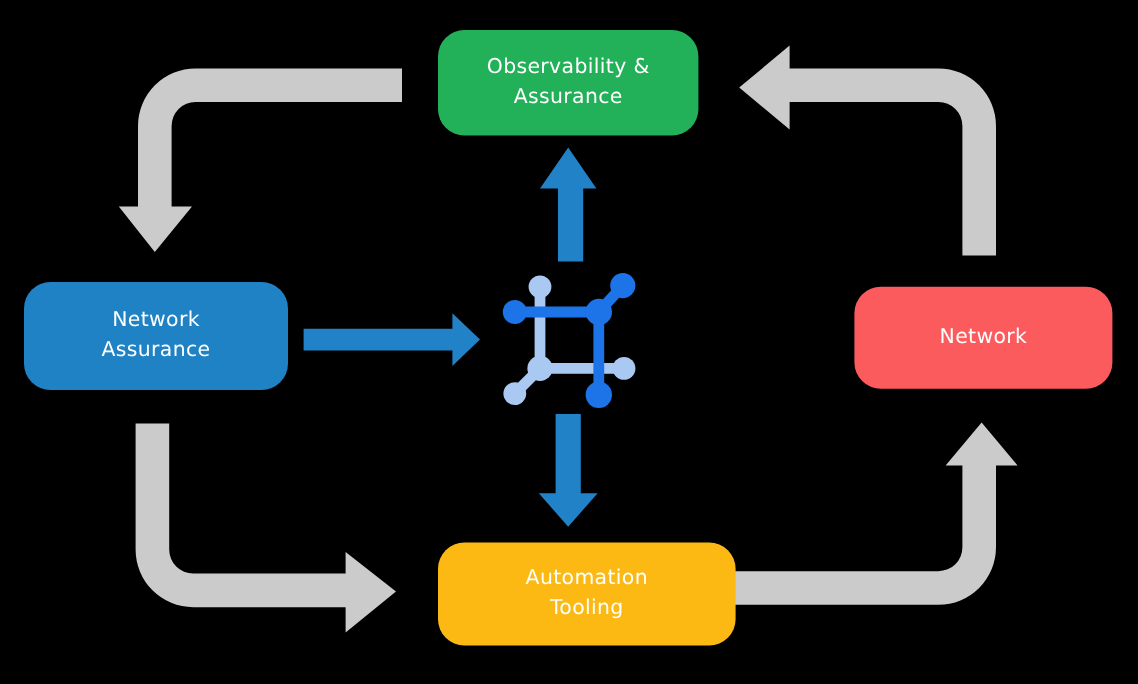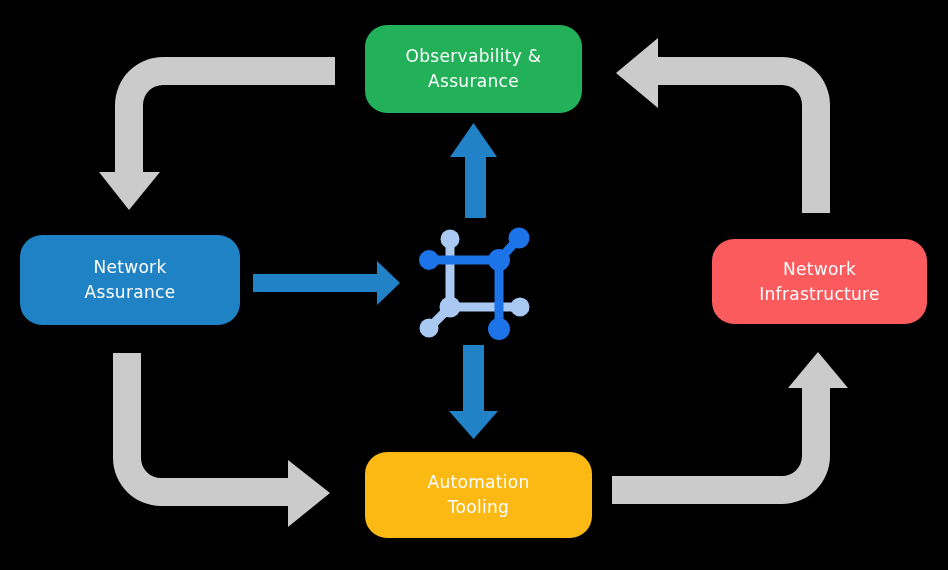--- a/index.html
+++ b/index.html
@@ -29,21 +29,21 @@
     text-align: center;
     color: var(--label-text, #fff);
     font-size: 17px;
     line-height: 1.45;
     letter-spacing: 0.3px;
   }
   .node span { display: block; }
   .node-observability { left: 365px; top: 25px;  width: 217px; height: 88px; background: var(--node-green); }
   .node-operations    { left: 20px;  top: 235px; width: 220px; height: 90px; background: var(--node-blue); }
   .node-infrastructure{ left: 712px; top: 239px; width: 215px; height: 85px; background: var(--node-red); }
-  .node-automation    { left: 365px; top: 452px; width: 227px; height: 86px; background: var(--node-yellow); text-align: right; }
+  .node-automation    { left: 365px; top: 452px; width: 248px; height: 86px; background: var(--node-yellow); text-align: right; }
 
   .fill-gray { fill: var(--arrow-gray); }
   .fill-blue { fill: var(--arrow-blue); }
 
   .center-icon {
     position: absolute;
     left: 415px; top: 225px;
     width: 120px; height: 120px;
   }
   .icon-light-stroke { stroke: var(--icon-light-blue); stroke-width: 9; stroke-linecap: round; fill: none; }
@@ -73,21 +73,20 @@
     <span>Assurance</span>
   </div>
 
   <div class="node node-operations">
     <span>Network</span>
     <span>Assurance</span>
   </div>
 
   <div class="node node-infrastructure">
     <span>Network</span>
-    <span>Infrastructure</span>
   </div>
 
   <div class="node node-automation">
     <span>Automation</span>
     <span>Tooling</span>
   </div>
 
   <svg class="center-icon" viewBox="0 0 120 120" aria-hidden="true">
 
     <g>

